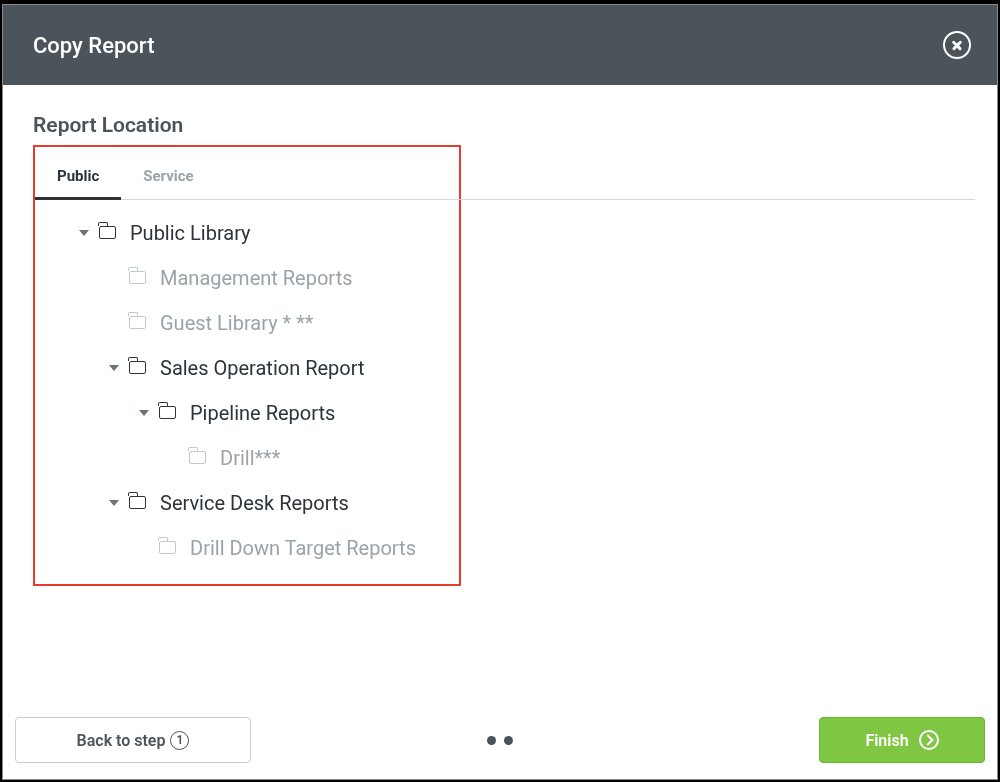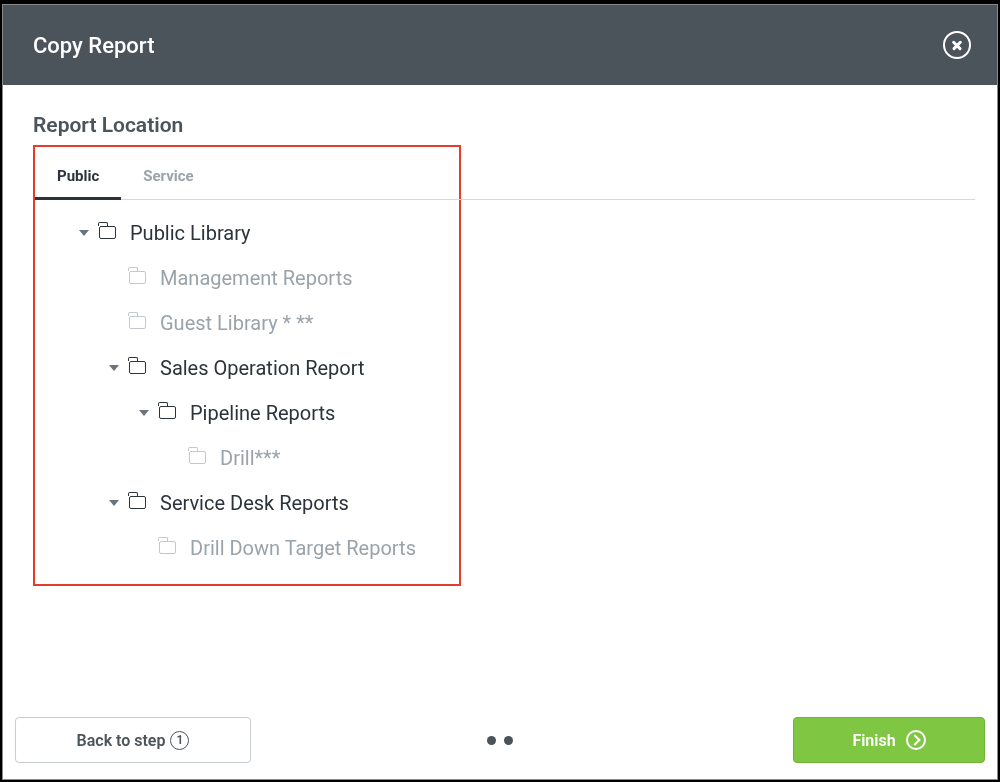--- a/index.html
+++ b/index.html
@@ -178,21 +178,21 @@
   .step-circle {
     display: inline-flex;
     width: 19px; height: 19px;
     border: 1.5px solid #4b535b;
     border-radius: 50%;
     align-items: center; justify-content: center;
     font-size: 12px;
     margin-left: 1px;
   }
   .btn-finish {
-    width: 192px;
+    width: 166px;
     background: #7fc643;
     border: 1px solid #6fb535;
     color: #fff;
     gap: 10px;
   }
   .arrow-circle {
     width: 20px; height: 20px;
     border: 2px solid #fff;
     border-radius: 50%;
     display: flex; align-items: center; justify-content: center;

